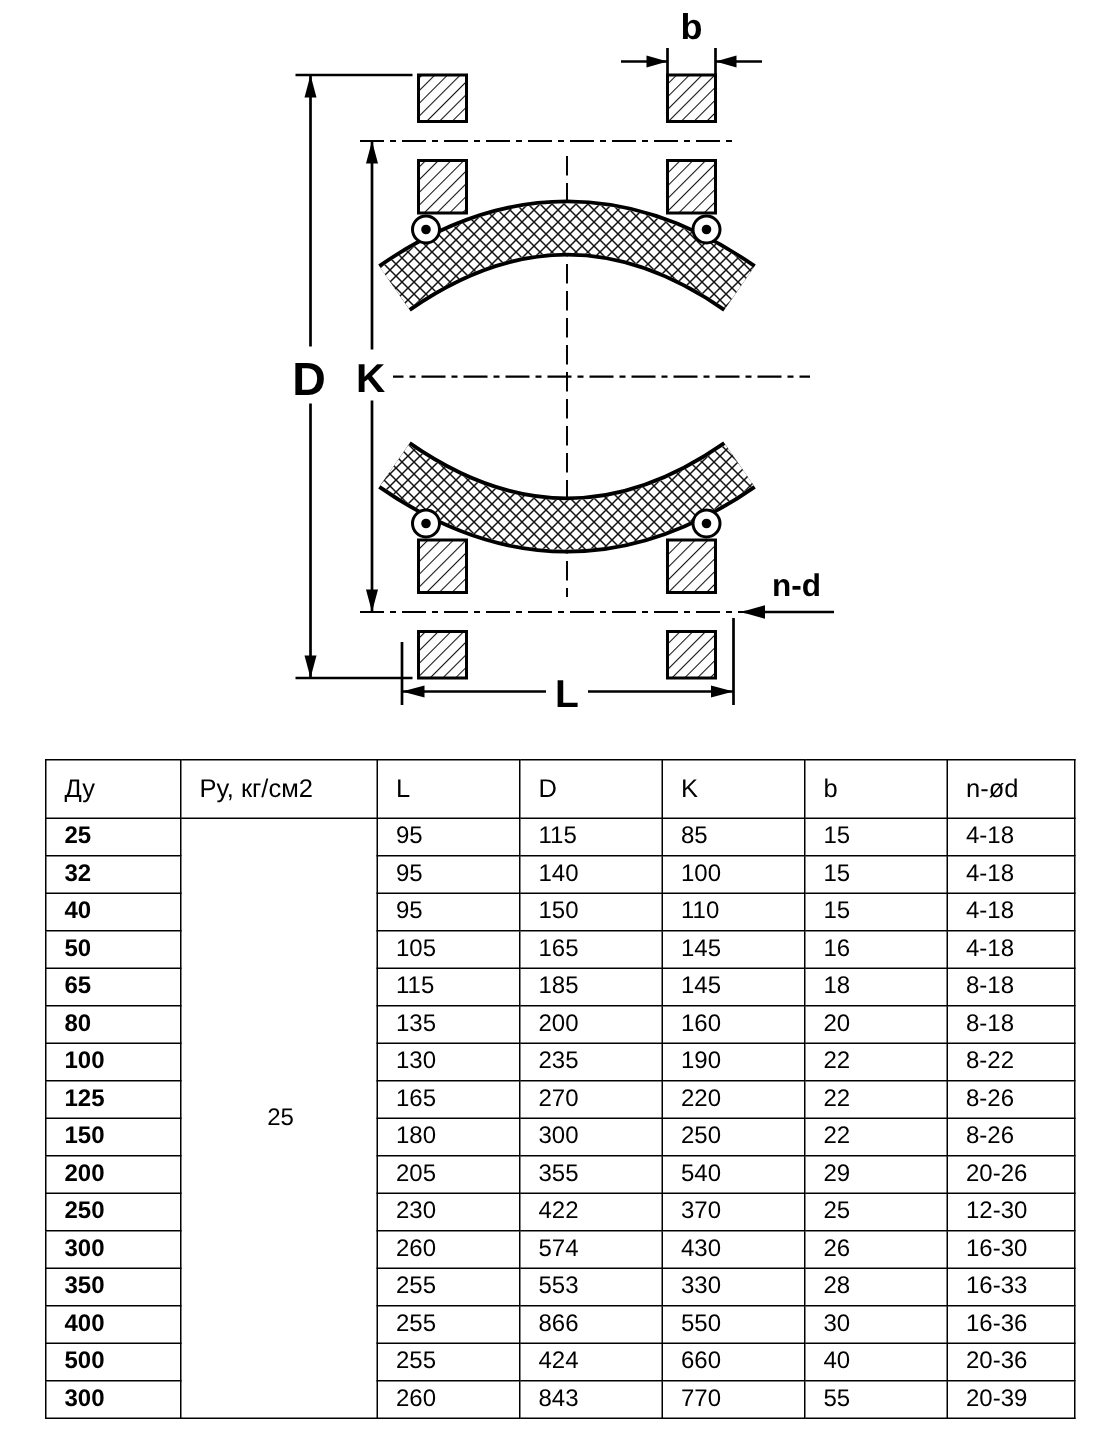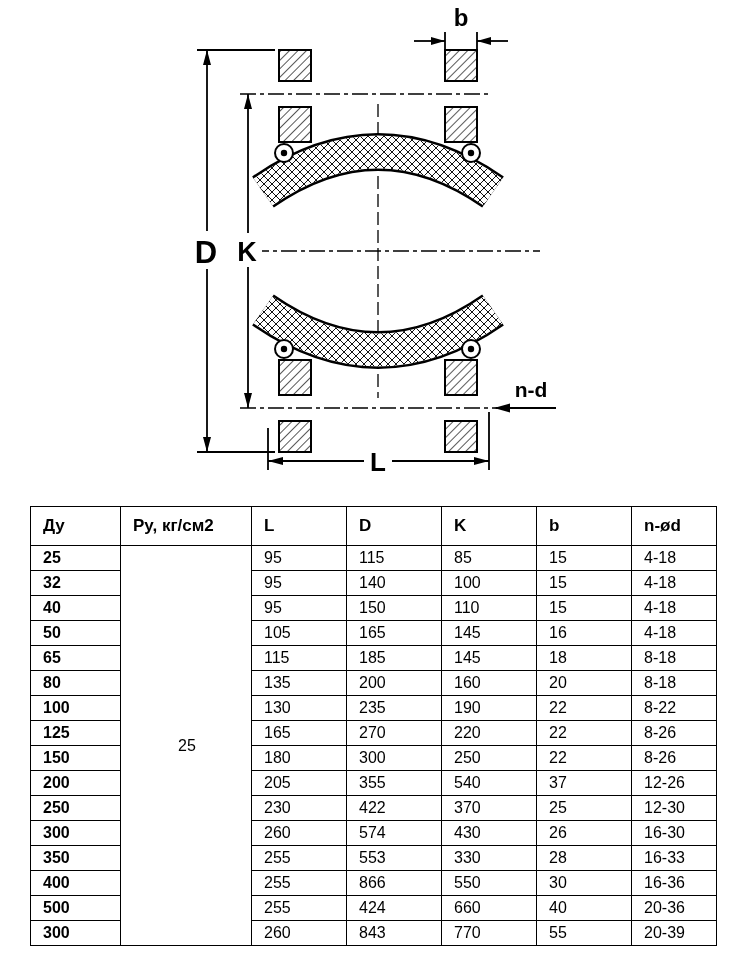--- a/index.html
+++ b/index.html
@@ -34,21 +34,21 @@
     color: #000;
     text-align: left;
     padding: 2px 10px 2px 12px;
     font-size: 16px;
     line-height: 20px;
     white-space: nowrap;
     overflow: hidden;
   }
   table.spec th {
     font-size: 17px;
-    font-weight: bold;
+    font-weight: normal;
     padding-top: 9px;
     padding-bottom: 9px;
   }
   table.spec td.du-cell { font-weight: bold; }
   table.spec td.pressure-cell {
     text-align: center;
     font-weight: normal;
     vertical-align: middle;
   }
 </style>
@@ -249,22 +249,22 @@
           <td>300</td>
           <td>250</td>
           <td>22</td>
           <td>8-26</td>
         </tr>
         <tr>
           <td class="du-cell">200</td>
           <td>205</td>
           <td>355</td>
           <td>540</td>
-          <td>37</td>
-          <td>12-26</td>
+          <td>29</td>
+          <td>20-26</td>
         </tr>
         <tr>
           <td class="du-cell">250</td>
           <td>230</td>
           <td>422</td>
           <td>370</td>
           <td>25</td>
           <td>12-30</td>
         </tr>
         <tr>

